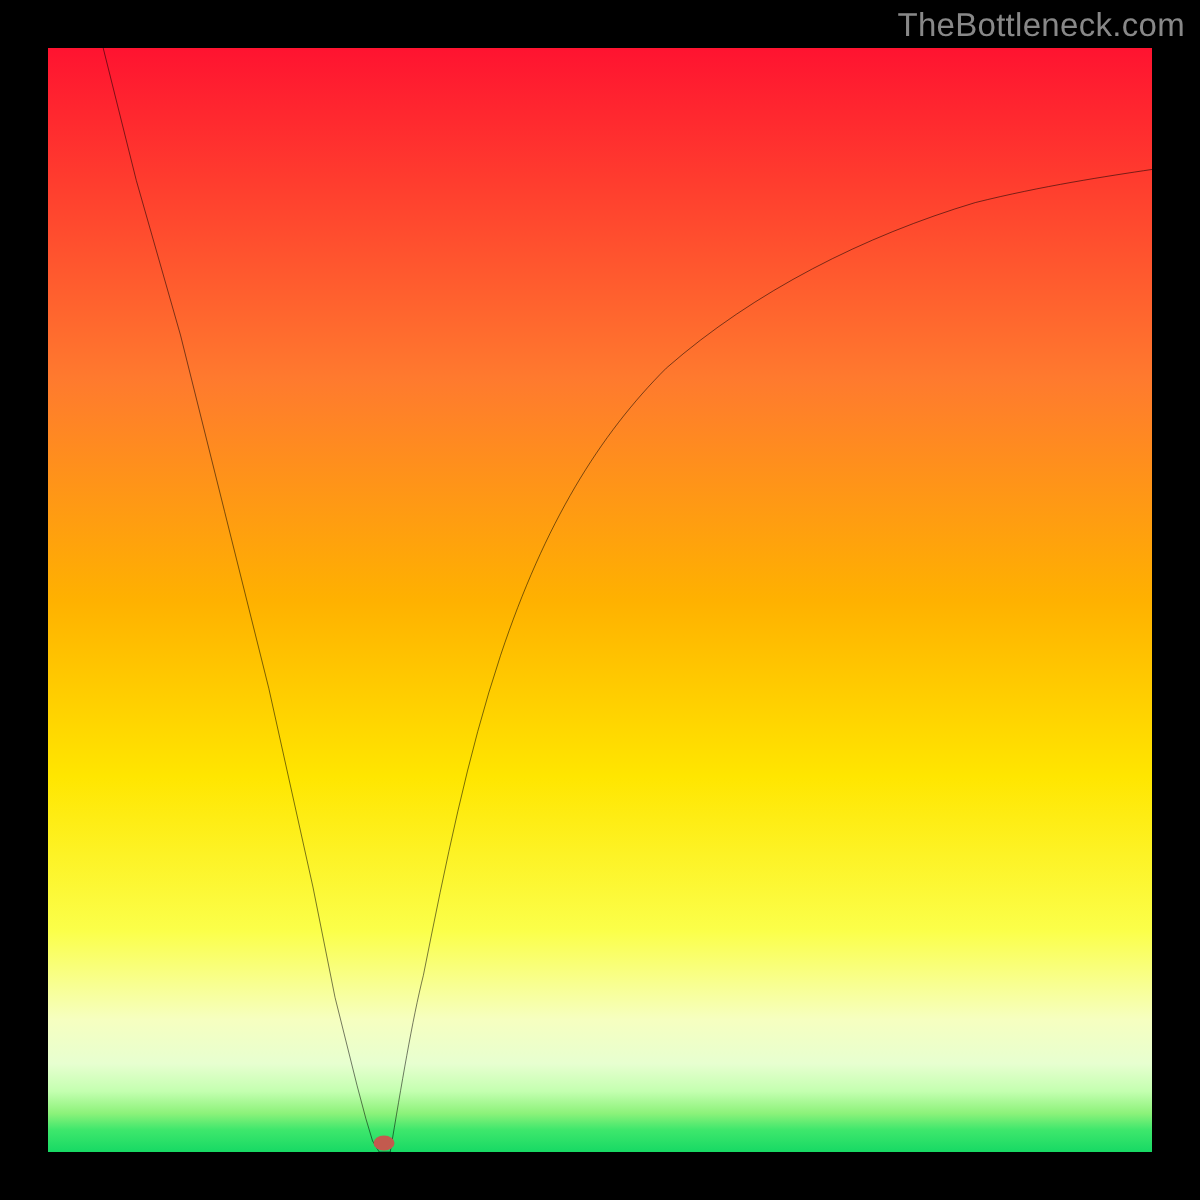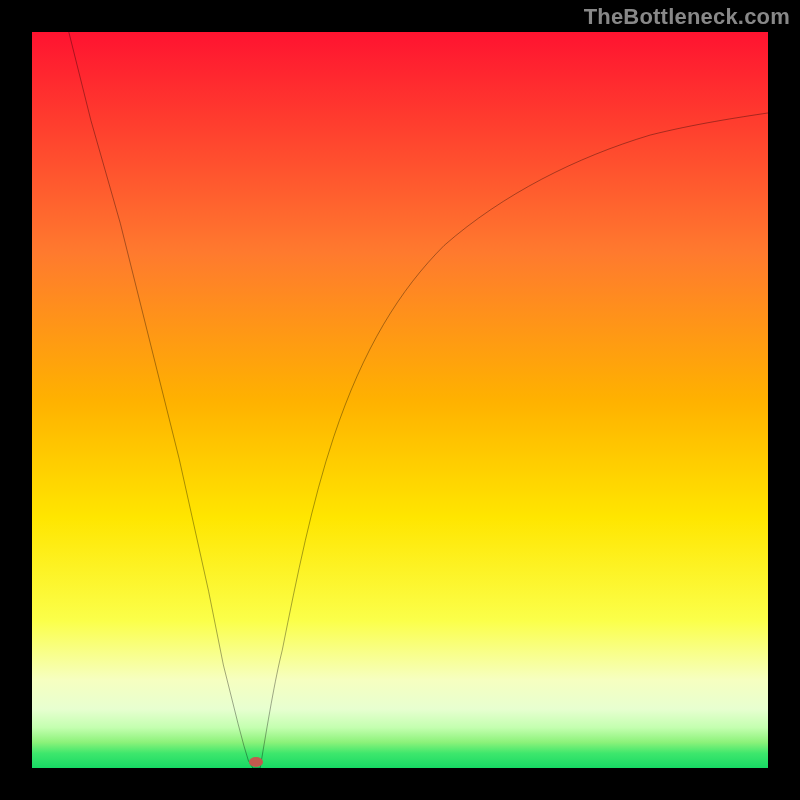--- a/index.html
+++ b/index.html
@@ -41,21 +41,21 @@
     border-radius: 50%;
     background: #c35a4e;
     transform: translate(-50%, -50%);
   }
   .watermark {
     position: absolute;
     top: 4px;
     right: 10px;
     color: #888;
     font-size: 22px;
-    font-weight: 700;
+    font-weight: 400;
     letter-spacing: 0.2px;
     user-select: none;
   }
 </style>
 </head>
 <body>
 
 <div class="frame">
 
   <div class="plot-area">

